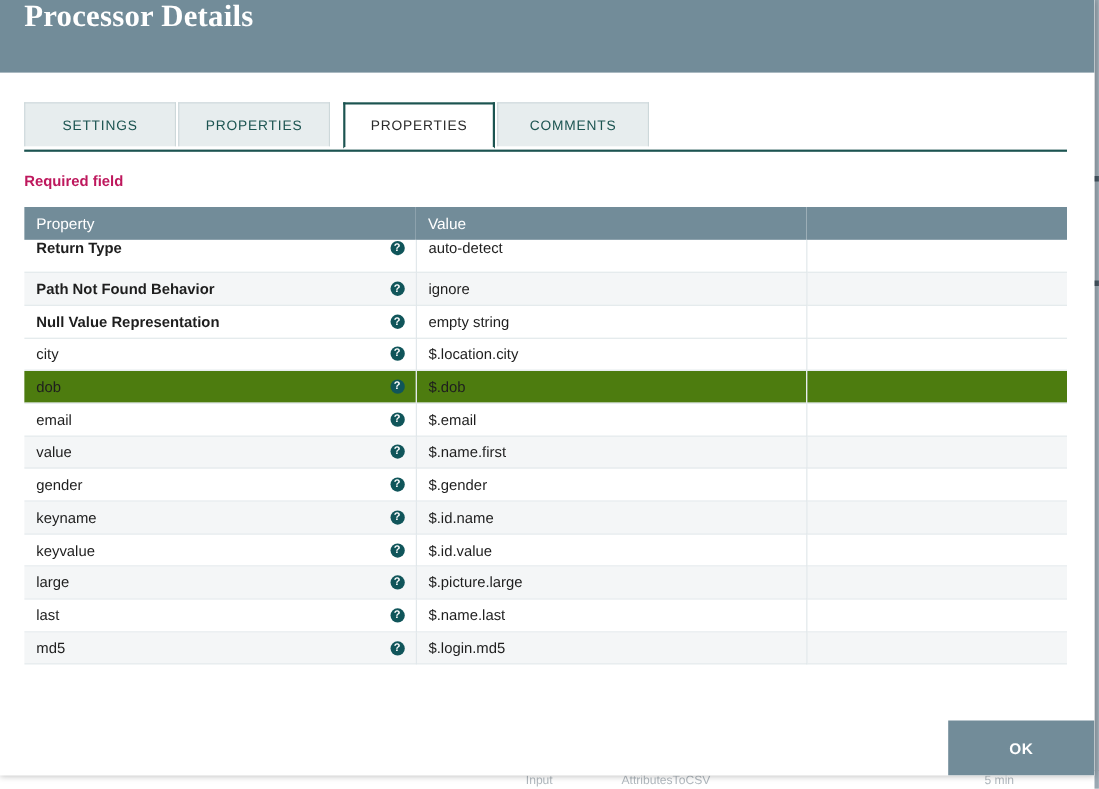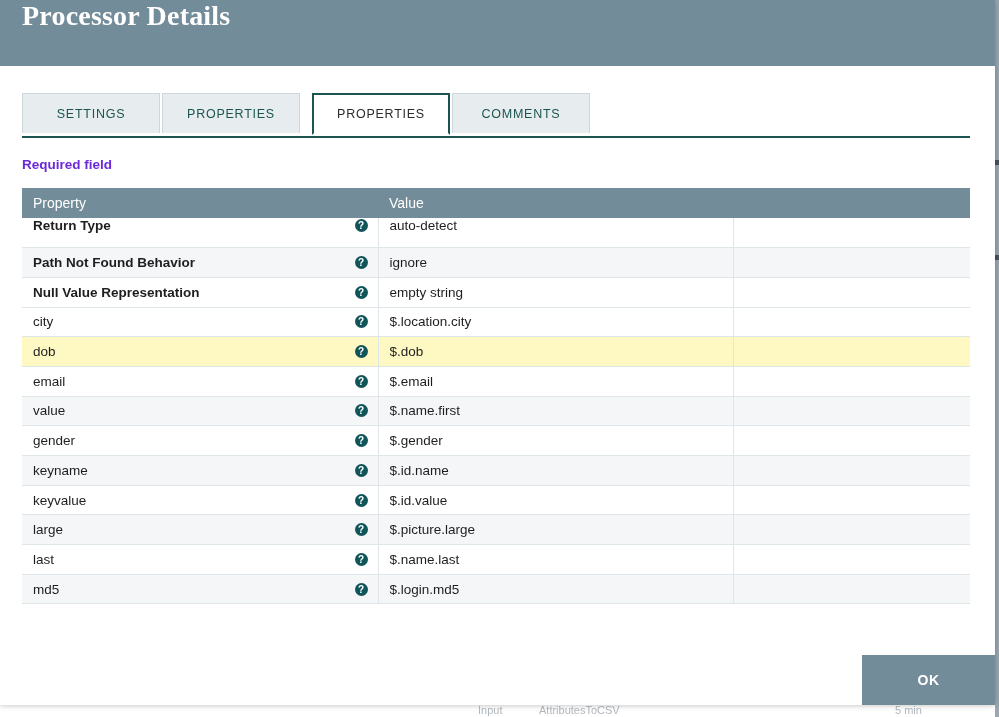--- a/index.html
+++ b/index.html
@@ -127,21 +127,21 @@
     z-index: 3;
     margin-bottom: -2px;
     margin-left: 12px;
   }
 
   
   .required-note {
     margin: 19px 0 0 22px;
     font-size: 13.5px;
     font-weight: bold;
-    color: #6d28d9;
+    color: #be185d;
   }
 
   
   .table-wrap {
     position: absolute;
     left: 22px;
     top: 188px;
     width: 948px;
     height: 440px;
     overflow: hidden;
@@ -177,21 +177,21 @@
     border-bottom: 1px solid #dfe6e9;
     border-right: 1px solid #dfe6e9;
     vertical-align: middle;
     white-space: nowrap;
     overflow: hidden;
   }
   table.props tbody td.extra { border-right: none; }
 
   tbody tr.odd  td { background: #ffffff; }
   tbody tr.even td { background: #f4f6f7; }
-  tbody tr.selected td { background: #fef9c3; }
+  tbody tr.selected td { background: #4d7c0f; }
   tbody tr.required td.prop-name { font-weight: bold; }
 
   .prop-cell-inner {
     display: flex;
     align-items: center;
     justify-content: space-between;
     padding-right: 10px;
   }
   .help-icon {
     flex: 0 0 auto;
@@ -240,21 +240,21 @@
     cursor: pointer;
     font-family: "Liberation Sans", sans-serif;
   }
 </style>
 </head>
 <body>
 
 <div id="backdrop">
   <div class="bg-strip">
     <span class="bg-strip-text" style="left:478px">Input</span>
-    <span class="bg-strip-text" style="left:539px">AttributesToCSV</span>
+    <span class="bg-strip-text" style="left:565px">AttributesToCSV</span>
     <span class="bg-strip-text" style="left:895px">5 min</span>
   </div>
 </div>
 <div class="bg-right-rail">
   <div class="bg-rail-tick" style="top:160px"></div>
   <div class="bg-rail-tick" style="top:255px"></div>
 </div>
 
 <div id="dialog">
 

